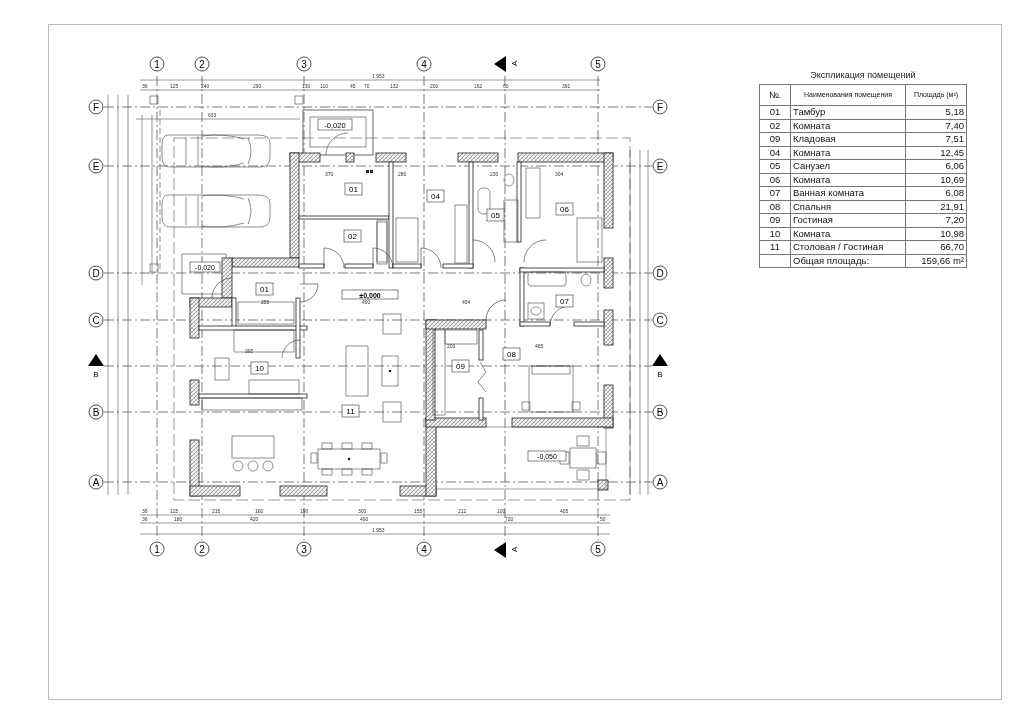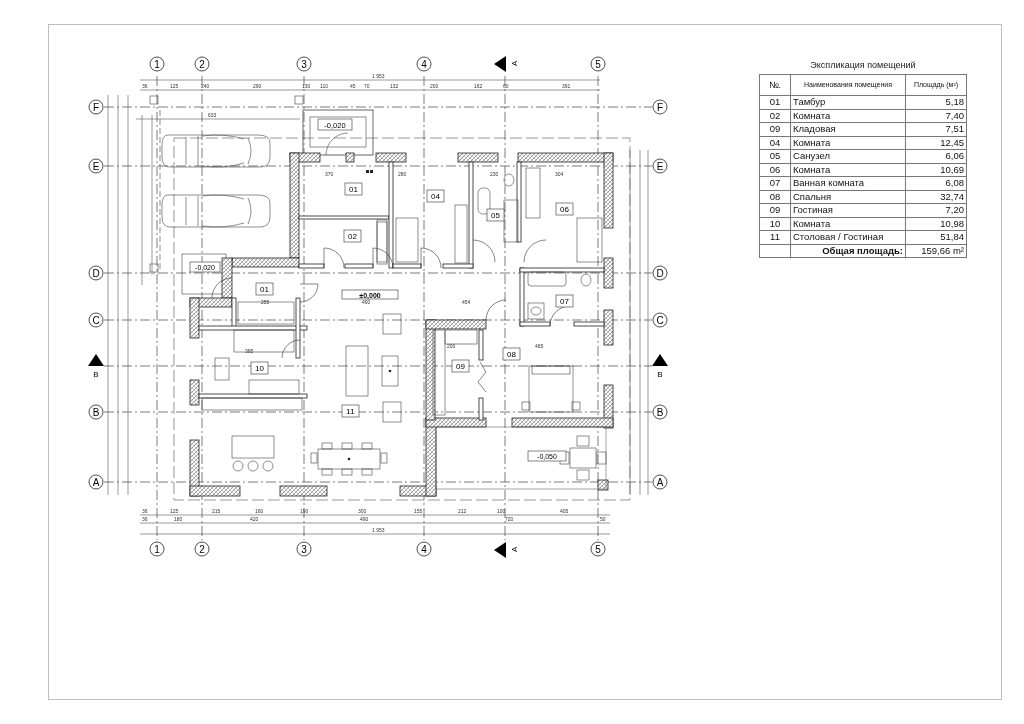--- a/index.html
+++ b/index.html
@@ -1,27 +1,27 @@
 <!DOCTYPE html>
 <html><head>
 <meta charset="utf-8">
 <style>
   html,body{margin:0;padding:0;background:#fff;}
   body{width:1024px;height:724px;position:relative;overflow:hidden;font-family:"Liberation Sans",sans-serif;}
   .sheet{position:absolute;left:48px;top:24px;width:954px;height:676px;border:1px solid #bdbdbd;box-sizing:border-box;}
   svg{position:absolute;left:0;top:0;}
-  .tbl-wrap{position:absolute;left:759px;top:60px;width:208px;}
+  .tbl-wrap{position:absolute;left:759px;top:70px;width:208px;}
   .tbl-title{font-size:9px;text-align:center;color:#222;margin-bottom:4px;}
   table{border-collapse:collapse;width:208px;font-size:9.5px;color:#111;}
   td,th{border:1px solid #777;padding:0 2px;height:12.5px;line-height:12px;}
   th{font-weight:normal;font-size:7px;height:20px;}
   th.no{font-size:9px;}
   td.num{text-align:center;width:26px;}
   td.area{text-align:right;width:56px;}
-  td.total-label{text-align:right;font-weight:bold;}
+  td.total-label{font-weight:normal;}
   .lbl{font-family:"Liberation Sans",sans-serif;}
 </style>
 </head>
 <body>
 
 <div class="sheet"></div>
 
 <svg width="1024" height="724" viewBox="0 0 1024 724">
   <defs>
     <pattern id="hatch" width="4" height="4" patternUnits="userSpaceOnUse">
@@ -471,36 +471,36 @@
           <td class="area">10,69</td>
         </tr>
       <tr>
           <td class="num">07</td>
           <td>Ванная комната</td>
           <td class="area">6,08</td>
         </tr>
       <tr>
           <td class="num">08</td>
           <td>Спальня</td>
-          <td class="area">32,74</td>
+          <td class="area">21,91</td>
         </tr>
       <tr>
           <td class="num">09</td>
           <td>Гостиная</td>
           <td class="area">7,20</td>
         </tr>
       <tr>
           <td class="num">10</td>
           <td>Комната</td>
           <td class="area">10,98</td>
         </tr>
       <tr>
           <td class="num">11</td>
           <td>Столовая / Гостиная</td>
-          <td class="area">51,84</td>
+          <td class="area">66,70</td>
         </tr>
       <tr>
           <td class="num"></td>
           <td class="total-label">Общая площадь:</td>
           <td class="area">159,66 m²</td>
         </tr>
     </tbody>
   </table>
 </div>
 

